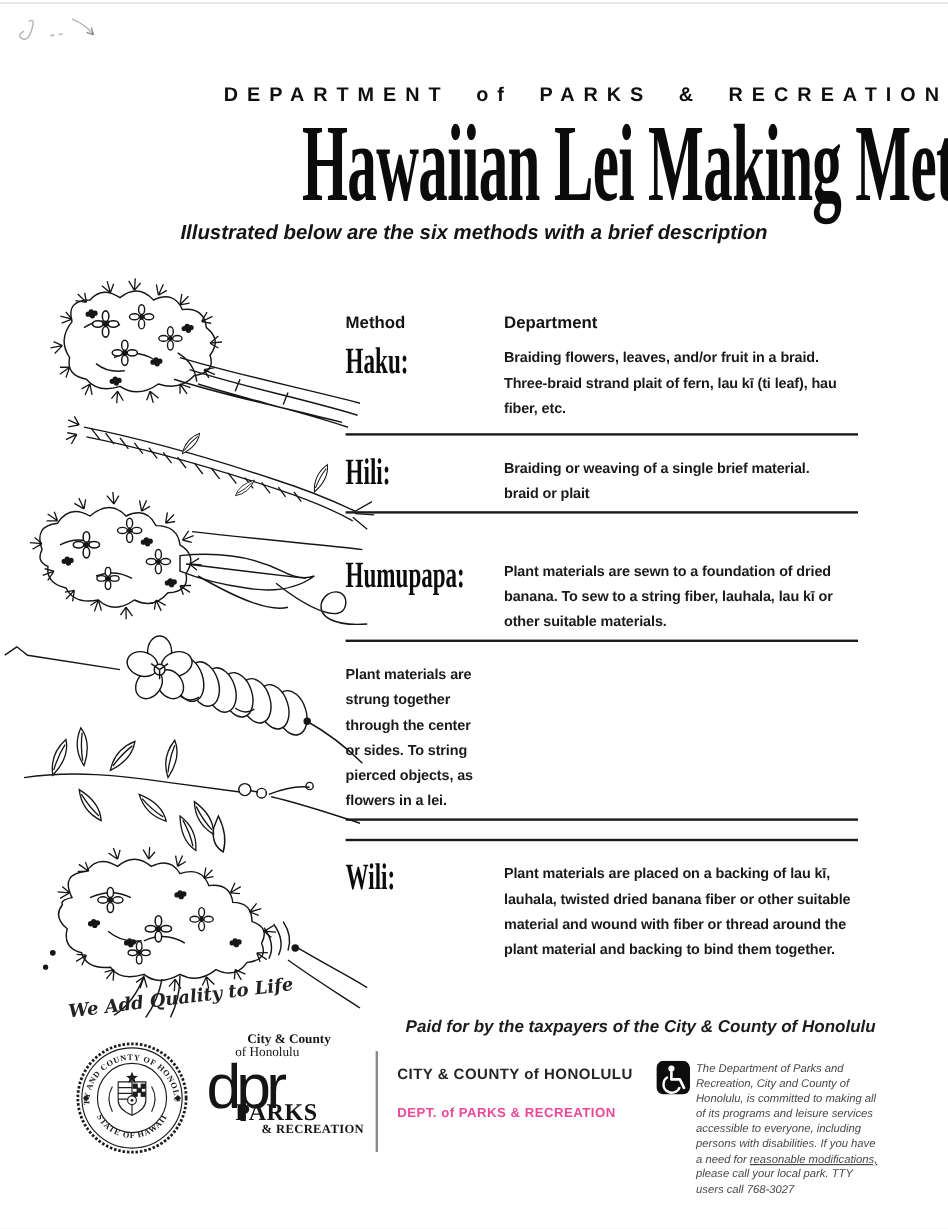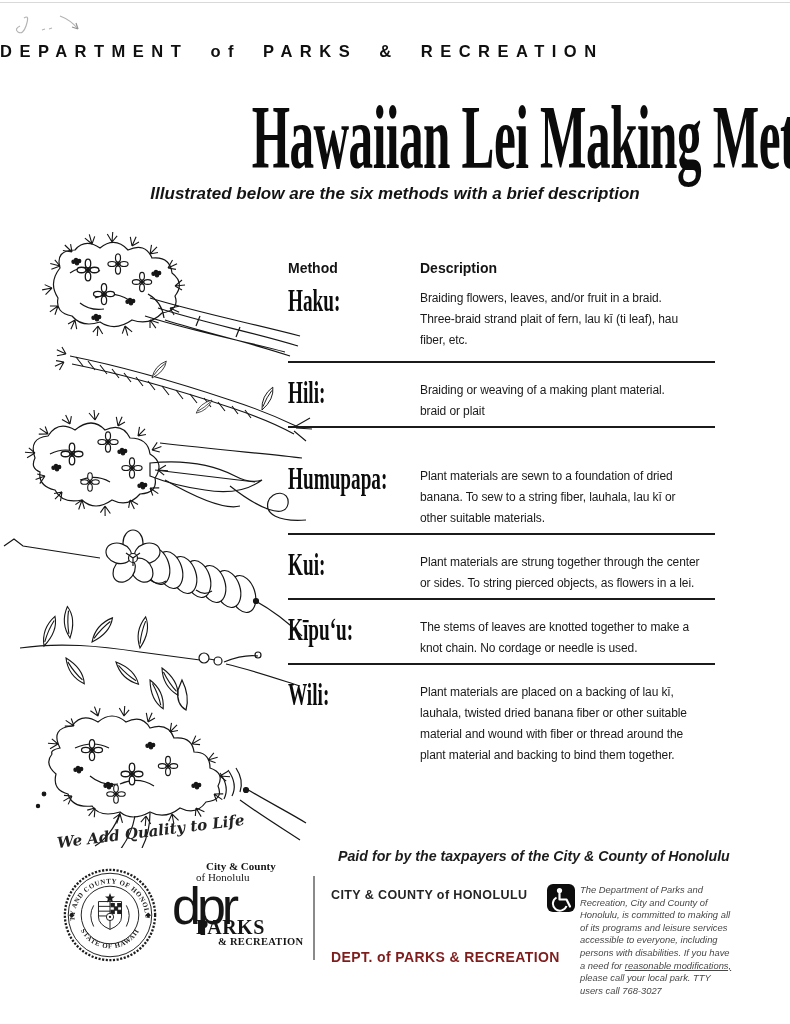--- a/index.html
+++ b/index.html
@@ -2,47 +2,47 @@
 <html><head>
 <meta charset="utf-8">
 <style>
   html,body{margin:0;padding:0;background:#e9e9e9;}
   #page{position:relative;width:790px;height:1024px;background:#ffffff;overflow:hidden;
         font-family:"Liberation Sans",sans-serif;color:#141414;}
   .abs{position:absolute;}
   
   #scan-topline{top:2px;left:0;width:100%;height:1px;background:#d9d9d9;}
   
-  #dept-header{top:42px;left:0;width:100%;text-align:left;font-size:16.5px;font-weight:bold;
+  #dept-header{top:70px;left:0;width:100%;text-align:right;font-size:16.5px;font-weight:bold;
                letter-spacing:7.5px;word-spacing:10px;color:#0f0f0f;}
   
   #title-wrap{top:88px;left:0;width:100%;text-align:center;height:100px;}
   #title-wrap .title-inner{display:inline-block;font-family:"Liberation Serif",serif;font-weight:bold;
       font-size:88px;line-height:96px;transform:scale(0.56,1.04);transform-origin:center top;
       white-space:nowrap;letter-spacing:-1px;color:#0b0b0b;}
   #subtitle{top:184px;left:0;width:100%;text-align:center;font-size:17px;font-weight:bold;
             font-style:italic;color:#141414;}
   
   #method-table{left:288px;top:260px;width:500px;}
   .mt-head{display:grid;grid-template-columns:132px 1fr;font-size:14px;font-weight:bold;height:26px;}
   .mt-row{display:grid;grid-template-columns:132px 1fr;align-items:start;}
   .mt-method{font-family:"Liberation Serif",serif;font-weight:bold;font-size:31px;line-height:30px;
              display:inline-block;transform:scaleX(0.62);transform-origin:left top;white-space:nowrap;color:#0c0c0c;}
-  .mt-desc{font-size:12px;font-weight:normal;letter-spacing:-0.1px;line-height:21px;white-space:pre-line;
+  .mt-desc{font-size:12px;font-weight:bold;letter-spacing:-0.1px;line-height:21px;white-space:pre-line;
            color:#1a1a1a;padding-top:2px;max-width:362px;}
   .mt-sep{width:427px;border:0;border-top:2px solid #1b1b1b;margin:4px 0 15px 0;}
   .h-haku{min-height:71px;} .h-hili{min-height:35px;} .h-humu{min-height:58px;margin-top:36px;}
   .h-kui{min-height:37px;} .h-kipuu{min-height:39px;}
   
   #tagline{left:56px;top:834px;transform:rotate(-7deg);transform-origin:left top;
            font-family:"DejaVu Serif",serif;font-style:italic;font-weight:bold;font-size:15px;color:#222;}
   #paid-line{left:312px;top:848px;font-size:14.2px;font-weight:bold;font-style:italic;color:#1c1c1c;margin-left:26px;}
   #footer-vrule{left:313px;top:876px;width:2px;height:84px;background:#8a8a8a;}
   #agency-line1{left:331px;top:888px;font-size:12.5px;font-weight:bold;letter-spacing:0.4px;color:#252525;}
-  #agency-line2{left:331px;top:922px;font-size:14px;font-weight:bold;letter-spacing:0.4px;color:#7f1d1d;margin-top:27px;}
+  #agency-line2{left:331px;top:922px;font-size:11px;font-weight:bold;letter-spacing:0.4px;color:#ec4899;}
   #disclaimer{left:580px;top:884px;width:154px;font-size:9.4px;font-style:italic;line-height:12.6px;color:#474747;}
   #disclaimer .ul{text-decoration:underline;}
   
   #dpr-logo{left:172px;top:861px;width:140px;color:#151515;}
   #dpr-logo .l1{font-family:"Liberation Serif",serif;font-weight:bold;font-size:11px;margin-left:34px;line-height:11px;}
   #dpr-logo .l2{font-family:"Liberation Serif",serif;font-weight:normal;font-size:11px;margin-left:24px;line-height:11px;}
   #dpr-logo .acr{font-weight:normal;font-size:52px;line-height:42px;letter-spacing:-4px;margin-top:2px;}
   #dpr-logo .l3{font-family:"Liberation Serif",serif;font-weight:bold;font-size:20px;line-height:18px;
                 margin-left:24px;margin-top:-9px;letter-spacing:0.5px;}
   #dpr-logo .l4{font-family:"Liberation Serif",serif;font-weight:bold;font-size:10.5px;margin-left:46px;letter-spacing:0.3px;}
@@ -243,58 +243,52 @@
       <path d="M245,560 C270,575 290,585 306,595 M240,572 C265,590 285,602 300,612"></path>
       <path d="M120,585 C115,600 105,612 95,618 M135,588 C132,604 126,614 120,622 M150,585 C150,602 146,612 142,620"></path>
       <circle cx="44" cy="566" r="1.8" fill="#161616"></circle>
         <circle cx="38" cy="578" r="1.6" fill="#161616"></circle>
     </g>
   </svg>
 
   <div id="method-table" class="abs">
     <div class="mt-head">
       <span>Method</span>
-      <span>Description</span>
+      <span>Department</span>
     </div>
 
     <div class="mt-row h-haku">
       <span><span class="mt-method">Haku:</span></span>
       <span class="mt-desc">Braiding flowers, leaves, and/or fruit in a braid.
 Three-braid strand plait of fern, lau kī (ti leaf), hau
 fiber, etc.</span>
     </div>
     <hr class="mt-sep">
 
     <div class="mt-row h-hili">
       <span><span class="mt-method">Hili:</span></span>
-      <span class="mt-desc">Braiding or weaving of a making plant material.
+      <span class="mt-desc">Braiding or weaving of a single brief material.
 braid or plait</span>
     </div>
     <hr class="mt-sep">
 
     <div class="mt-row h-humu">
       <span><span class="mt-method">Humupapa:</span></span>
       <span class="mt-desc">Plant materials are sewn to a foundation of dried
 banana. To sew to a string fiber, lauhala, lau kī or
 other suitable materials.</span>
     </div>
     <hr class="mt-sep">
 
     <div class="mt-row h-kui">
-      <span><span class="mt-method">Kui:</span></span>
       <span class="mt-desc">Plant materials are strung together through the center
 or sides. To string pierced objects, as flowers in a lei.</span>
     </div>
     <hr class="mt-sep">
 
-    <div class="mt-row h-kipuu">
-      <span><span class="mt-method">Kīpu‘u:</span></span>
-      <span class="mt-desc">The stems of leaves are knotted together to make a
-knot chain. No cordage or needle is used.</span>
-    </div>
     <hr class="mt-sep">
 
     <div class="mt-row">
       <span><span class="mt-method">Wili:</span></span>
       <span class="mt-desc">Plant materials are placed on a backing of lau kī,
 lauhala, twisted dried banana fiber or other suitable
 material and wound with fiber or thread around the
 plant material and backing to bind them together.</span>
     </div>
   </div>

